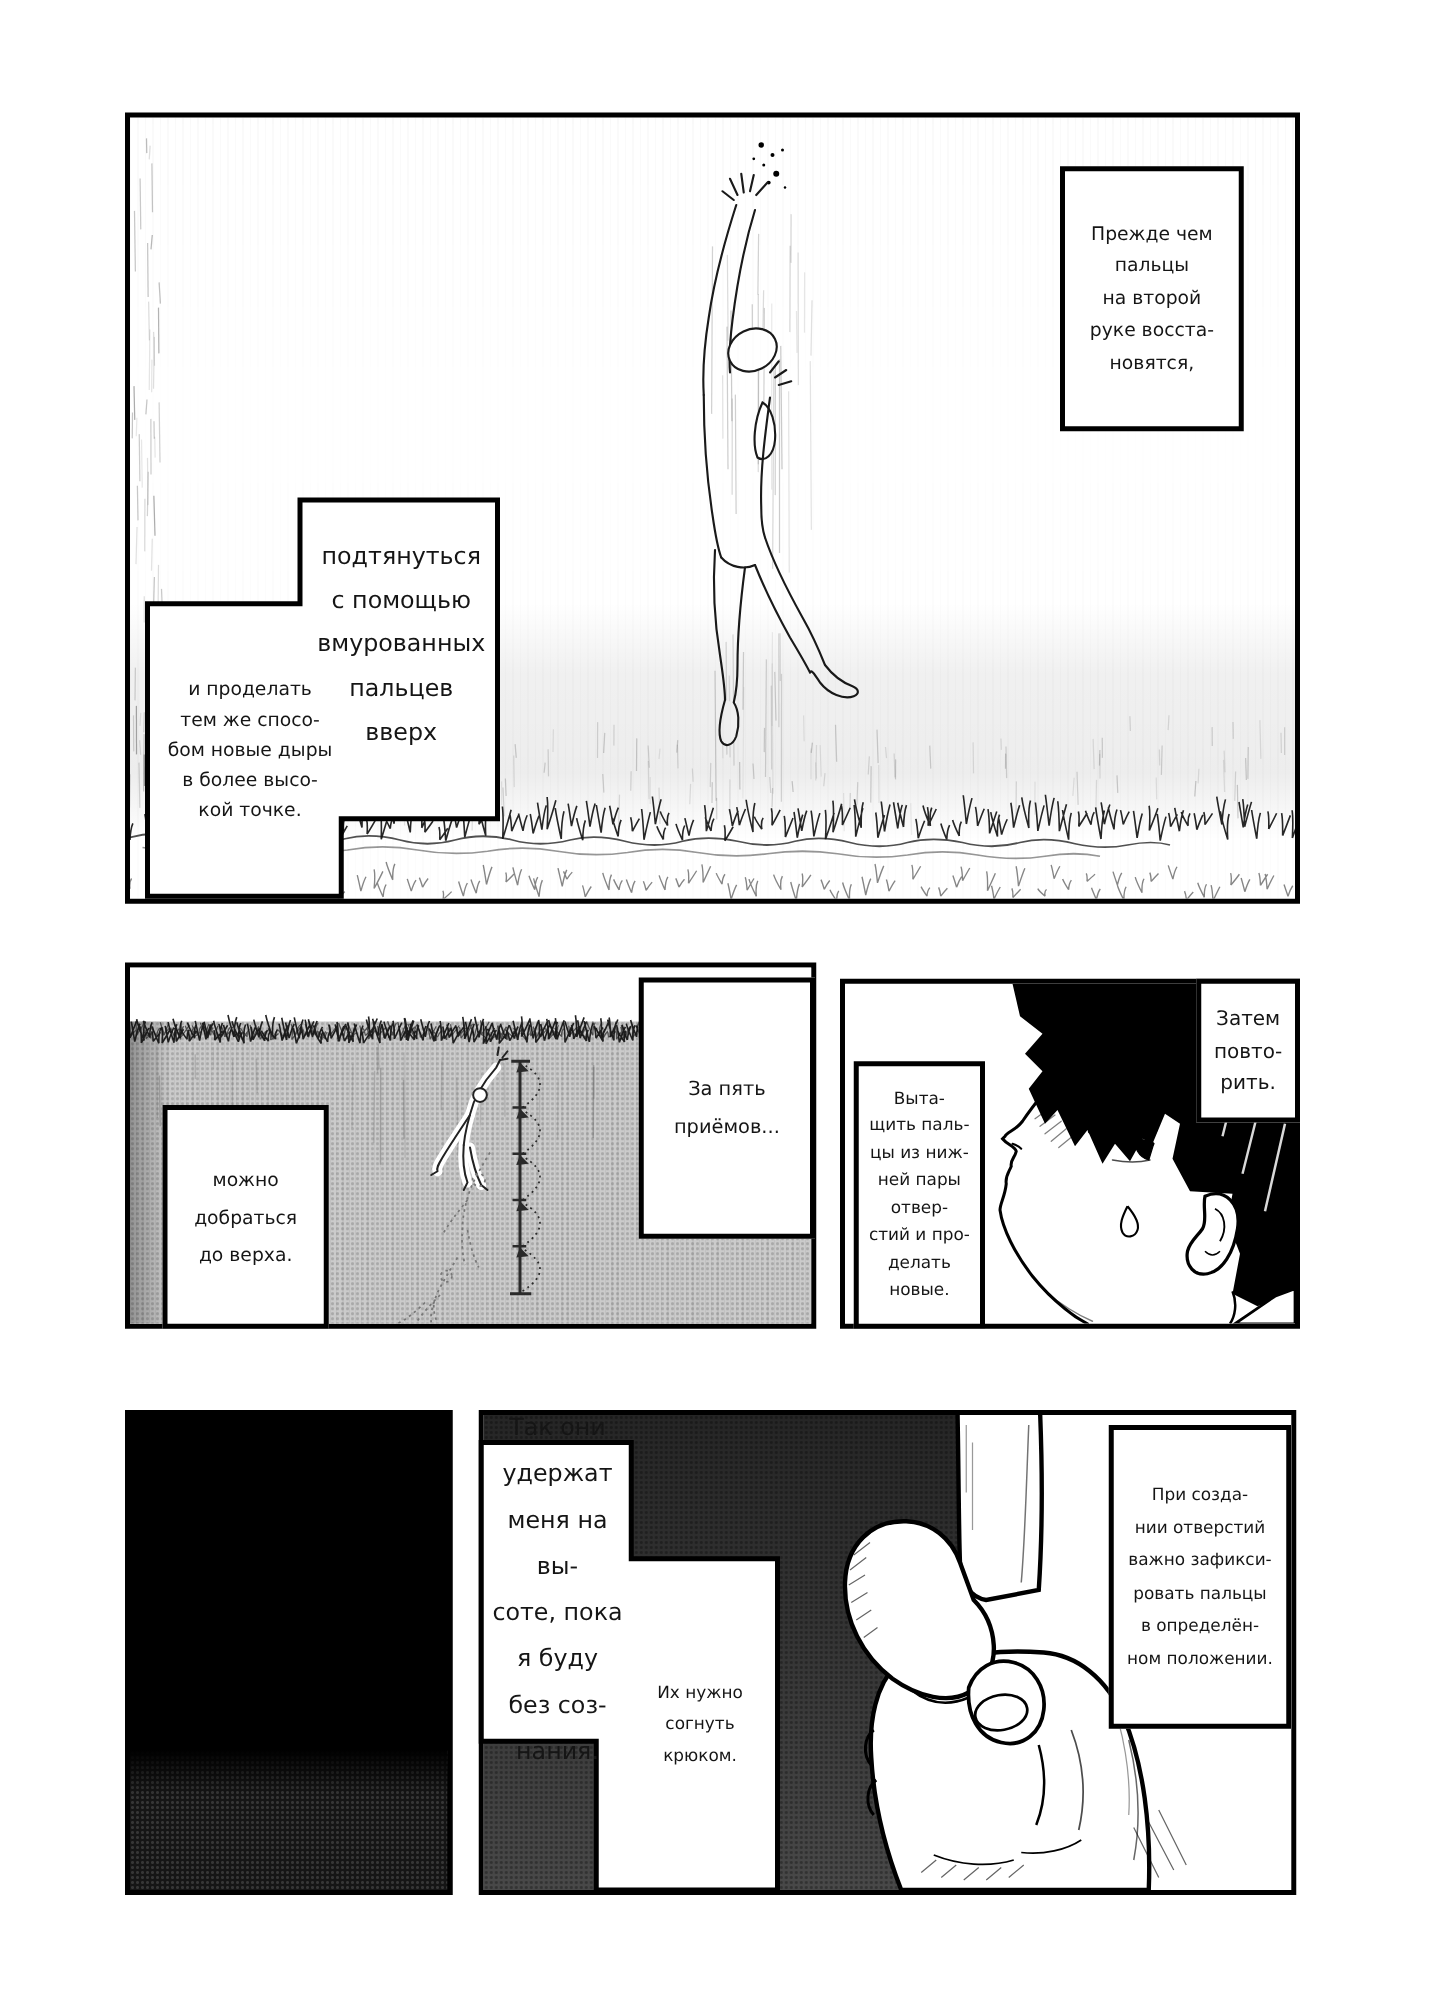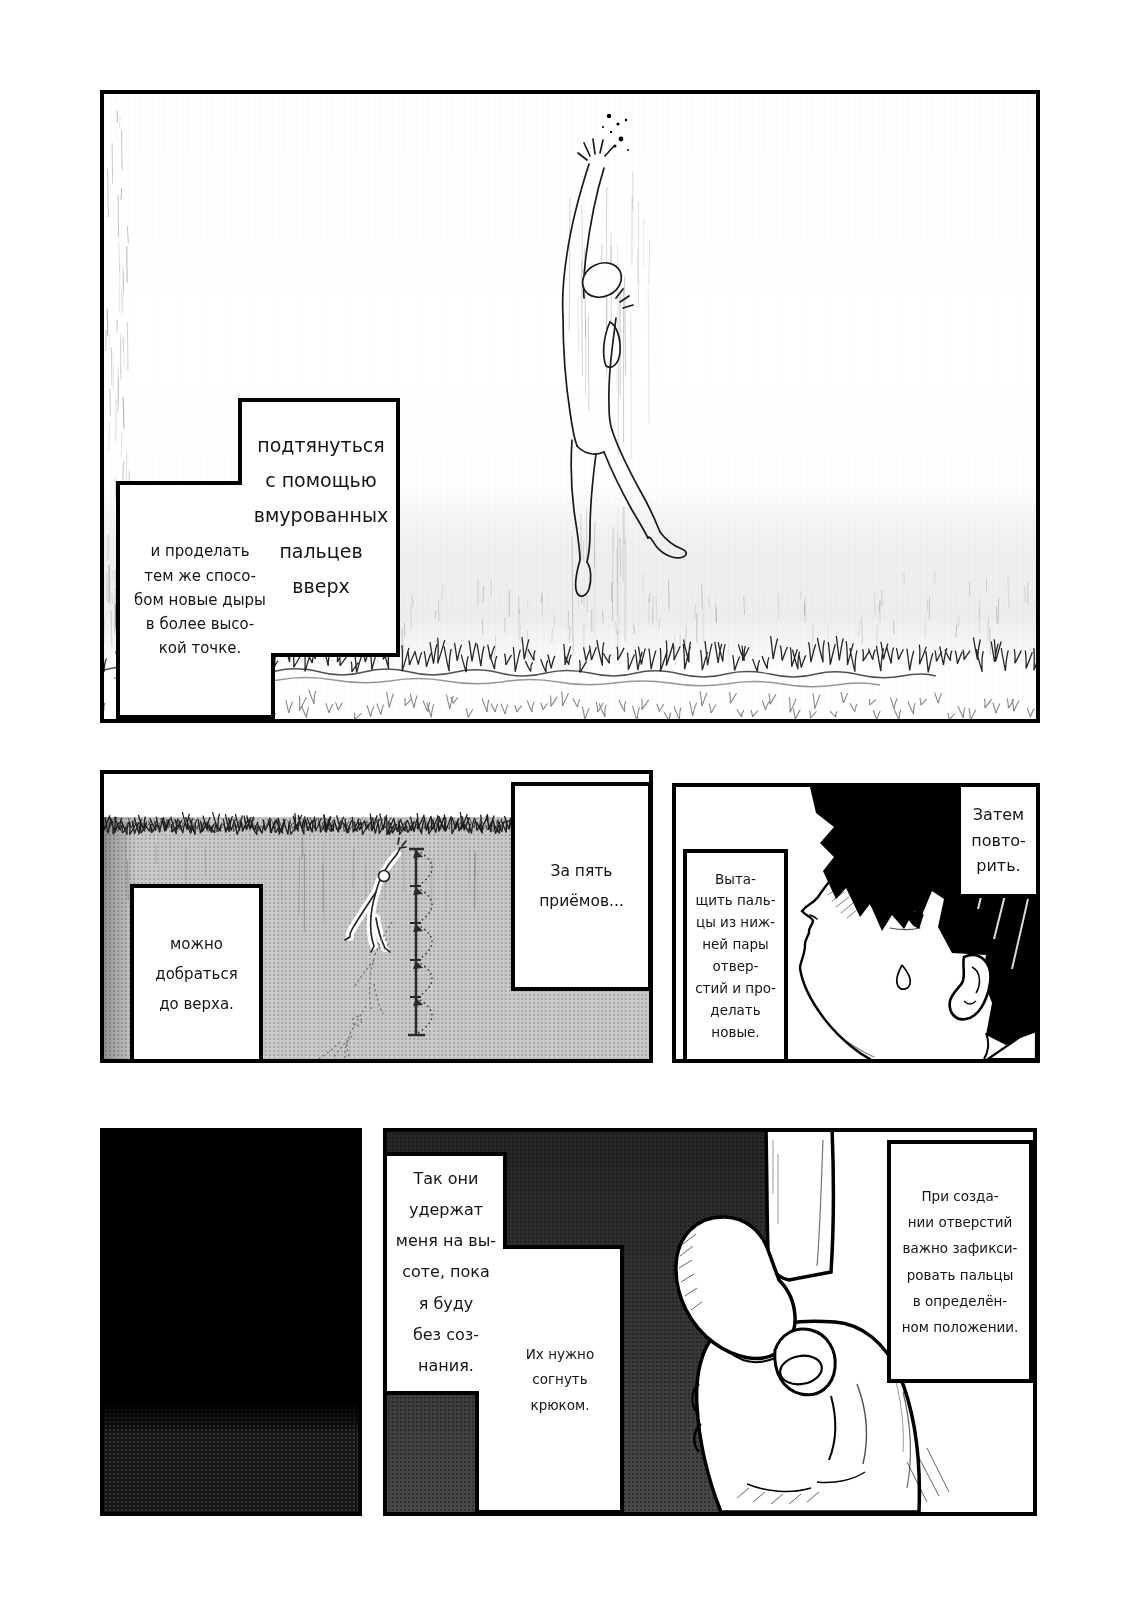--- a/index.html
+++ b/index.html
@@ -325,20 +325,27 @@
       </g>
       <g id="gTopGrass">
           <path d="M0.0,577.9 q-3.7,-10.2 -4.7,-14.6 M0.0,577.9 q0.3,-8.8 2.3,-13.2 M13.4,572.5 q-0.5,-10.7 -1.5,-15.3 M13.4,572.5 q3.5,-9.2 5.5,-13.7 M21.7,572.6 q-1.2,-14.7 -2.2,-21.0 M21.7,572.6 q2.8,-12.6 4.8,-18.9 M30.3,568.4 q-0.8,-11.2 -1.8,-16.0 M30.3,568.4 q3.2,-9.6 5.2,-14.4 M37.5,565.8 q-2.2,-14.7 -3.2,-20.9 M37.5,565.8 q1.8,-12.6 3.8,-18.8 M47.2,576.3 q-1.9,-8.4 -2.9,-12.0 M47.2,576.3 q2.1,-7.2 4.1,-10.8 M55.4,574.6 q-1.5,-14.2 -2.5,-20.3 M55.4,574.6 q2.5,-12.2 4.5,-18.3 M63.4,577.7 q-3.0,-11.2 -4.0,-16.0 M63.4,577.7 q1.0,-9.6 3.0,-14.4 M70.9,569.7 q-3.2,-8.7 -4.2,-12.4 M70.9,569.7 q0.8,-7.5 2.8,-11.2 M76.1,569.1 q-1.7,-17.5 -2.7,-25.0 M76.1,569.1 q2.3,-15.0 4.3,-22.5 M86.4,577.3 q-3.4,-7.7 -4.4,-10.9 M86.4,577.3 q0.6,-6.6 2.6,-9.8 M93.2,572.1 q-3.8,-11.7 -4.8,-16.7 M93.2,572.1 q0.2,-10.0 2.2,-15.1 M103.9,565.8 q-2.9,-11.1 -3.9,-15.8 M103.9,565.8 q1.1,-9.5 3.1,-14.3 M110.2,577.9 q-4.0,-12.8 -5.0,-18.2 M110.2,577.9 q-0.0,-10.9 2.0,-16.4 M116.4,569.0 q-2.5,-11.1 -3.5,-15.8 M116.4,569.0 q1.5,-9.5 3.5,-14.2 M124.0,572.4 q-3.6,-13.9 -4.6,-19.8 M124.0,572.4 q0.4,-11.9 2.4,-17.8 M136.3,571.4 q-1.2,-16.7 -2.2,-23.8 M136.3,571.4 q2.8,-14.3 4.8,-21.4 M142.4,572.2 q-0.9,-12.7 -1.9,-18.1 M142.4,572.2 q3.1,-10.8 5.1,-16.3 M152.7,570.6 q-3.5,-14.9 -4.5,-21.3 M152.7,570.6 q0.5,-12.8 2.5,-19.2 M158.3,569.9 q-2.7,-10.7 -3.7,-15.3 M158.3,569.9 q1.3,-9.2 3.3,-13.8 M167.9,577.3 q-0.1,-8.2 -1.1,-11.8 M167.9,577.3 q3.9,-7.1 5.9,-10.6 M170.8,570.7 q-4.5,-8.7 -5.5,-12.5 M170.8,570.7 q-0.5,-7.5 1.5,-11.2 M185.6,568.1 q-4.1,-14.1 -5.1,-20.1 M185.6,568.1 q-0.1,-12.1 1.9,-18.1 M189.7,573.3 q0.5,-8.5 -0.5,-12.2 M189.7,573.3 q4.5,-7.3 6.5,-11.0 M201.0,577.5 q0.4,-16.9 -0.6,-24.2 M201.0,577.5 q4.4,-14.5 6.4,-21.7 M208.2,568.9 q-3.5,-7.1 -4.5,-10.2 M208.2,568.9 q0.5,-6.1 2.5,-9.2 M211.3,565.0 q-3.6,-13.9 -4.6,-19.9 M211.3,565.0 q0.4,-11.9 2.4,-17.9 M224.2,571.9 q-3.6,-14.7 -4.6,-21.0 M224.2,571.9 q0.4,-12.6 2.4,-18.9 M233.4,568.3 q0.4,-11.2 -0.6,-16.0 M233.4,568.3 q4.4,-9.6 6.4,-14.4 M235.9,571.8 q0.5,-7.0 -0.5,-10.0 M235.9,571.8 q4.5,-6.0 6.5,-9.0 M247.8,577.9 q0.4,-7.2 -0.6,-10.3 M247.8,577.9 q4.4,-6.2 6.4,-9.3 M252.6,578.6 q-0.9,-13.3 -1.9,-19.0 M252.6,578.6 q3.1,-11.4 5.1,-17.1 M261.3,568.1 q-1.6,-9.3 -2.6,-13.3 M261.3,568.1 q2.4,-8.0 4.4,-12.0 M267.8,575.8 q-0.7,-14.8 -1.7,-21.2 M267.8,575.8 q3.3,-12.7 5.3,-19.1 M279.2,565.5 q0.5,-8.2 -0.5,-11.8 M279.2,565.5 q4.5,-7.1 6.5,-10.6 M284.6,574.6 q-4.8,-17.0 -5.8,-24.3 M284.6,574.6 q-0.8,-14.6 1.2,-21.9 M298.2,577.1 q0.7,-18.1 -0.3,-25.9 M298.2,577.1 q4.7,-15.5 6.7,-23.3 M305.4,570.9 q-0.6,-9.8 -1.6,-14.0 M305.4,570.9 q3.4,-8.4 5.4,-12.6 M314.4,570.6 q-2.6,-9.6 -3.6,-13.8 M314.4,570.6 q1.4,-8.3 3.4,-12.4 M322.5,572.8 q-1.3,-10.9 -2.3,-15.6 M322.5,572.8 q2.7,-9.4 4.7,-14.1 M329.5,569.7 q-2.5,-15.1 -3.5,-21.6 M329.5,569.7 q1.5,-13.0 3.5,-19.4 M333.7,569.4 q1.0,-18.0 -0.0,-25.8 M333.7,569.4 q5.0,-15.5 7.0,-23.2 M345.0,577.2 q-3.8,-17.3 -4.8,-24.7 M345.0,577.2 q0.2,-14.8 2.2,-22.2 M353.2,566.9 q-1.7,-12.6 -2.7,-18.0 M353.2,566.9 q2.3,-10.8 4.3,-16.2 M362.2,578.2 q-3.9,-12.4 -4.9,-17.7 M362.2,578.2 q0.1,-10.6 2.1,-15.9 M368.0,567.3 q-1.9,-14.4 -2.9,-20.6 M368.0,567.3 q2.1,-12.4 4.1,-18.5 M376.9,572.1 q-2.8,-15.5 -3.8,-22.1 M376.9,572.1 q1.2,-13.3 3.2,-19.9 M386.4,565.4 q-1.7,-10.3 -2.7,-14.8 M386.4,565.4 q2.3,-8.9 4.3,-13.3 M390.5,575.1 q-3.6,-10.3 -4.6,-14.7 M390.5,575.1 q0.4,-8.8 2.4,-13.2 M401.9,571.0 q-0.4,-7.8 -1.4,-11.2 M401.9,571.0 q3.6,-6.7 5.6,-10.1 M411.2,577.8 q-0.9,-17.2 -1.9,-24.6 M411.2,577.8 q3.1,-14.7 5.1,-22.1 M420.3,565.4 q-1.4,-15.5 -2.4,-22.2 M420.3,565.4 q2.6,-13.3 4.6,-20.0 M426.7,577.6 q-4.2,-7.4 -5.2,-10.6 M426.7,577.6 q-0.2,-6.4 1.8,-9.5 M430.1,566.5 q-4.9,-8.0 -5.9,-11.4 M430.1,566.5 q-0.9,-6.8 1.1,-10.2 M442.0,578.2 q-4.2,-9.2 -5.2,-13.1 M442.0,578.2 q-0.2,-7.8 1.8,-11.8 M447.2,574.4 q-2.3,-9.7 -3.3,-13.9 M447.2,574.4 q1.7,-8.3 3.7,-12.5 M461.1,570.9 q-0.4,-14.5 -1.4,-20.8 M461.1,570.9 q3.6,-12.5 5.6,-18.7 M464.8,570.8 q-3.6,-7.7 -4.6,-11.0 M464.8,570.8 q0.4,-6.6 2.4,-9.9 M475.9,578.6 q0.6,-8.7 -0.4,-12.4 M475.9,578.6 q4.6,-7.5 6.6,-11.2 M481.9,566.7 q-1.4,-9.4 -2.4,-13.4 M481.9,566.7 q2.6,-8.0 4.6,-12.0 M487.5,566.1 q-1.1,-10.1 -2.1,-14.4 M487.5,566.1 q2.9,-8.6 4.9,-12.9 M498.4,571.7 q-4.5,-18.1 -5.5,-25.9 M498.4,571.7 q-0.5,-15.5 1.5,-23.3 M505.5,569.4 q-5.0,-7.0 -6.0,-10.1 M505.5,569.4 q-1.0,-6.0 1.0,-9.1 M513.6,566.3 q0.5,-9.6 -0.5,-13.7 M513.6,566.3 q4.5,-8.2 6.5,-12.4 M524.3,575.7 q0.1,-11.9 -0.9,-17.0 M524.3,575.7 q4.1,-10.2 6.1,-15.3 M533.8,576.2 q-1.6,-14.4 -2.6,-20.6 M533.8,576.2 q2.4,-12.4 4.4,-18.5 M537.4,570.7 q-2.0,-12.6 -3.0,-18.0 M537.4,570.7 q2.0,-10.8 4.0,-16.2 M547.1,575.1 q-1.2,-14.4 -2.2,-20.6 M547.1,575.1 q2.8,-12.4 4.8,-18.6 M556.4,577.4 q0.9,-16.5 -0.1,-23.5 M556.4,577.4 q4.9,-14.1 6.9,-21.2 M562.4,571.8 q0.9,-17.7 -0.1,-25.3 M562.4,571.8 q4.9,-15.2 6.9,-22.8 M569.9,566.1 q0.3,-10.8 -0.7,-15.5 M569.9,566.1 q4.3,-9.3 6.3,-13.9 M580.6,575.3 q-0.3,-17.7 -1.3,-25.3 M580.6,575.3 q3.7,-15.2 5.7,-22.8 M585.0,568.3 q-4.4,-15.9 -5.4,-22.8 M585.0,568.3 q-0.4,-13.7 1.6,-20.5 M598.3,576.2 q-0.7,-14.1 -1.7,-20.2 M598.3,576.2 q3.3,-12.1 5.3,-18.1 M603.6,571.2 q-1.6,-16.8 -2.6,-24.0 M603.6,571.2 q2.4,-14.4 4.4,-21.6 M614.2,568.8 q-2.4,-14.7 -3.4,-21.0 M614.2,568.8 q1.6,-12.6 3.6,-18.9 M618.8,567.6 q-3.6,-13.6 -4.6,-19.4 M618.8,567.6 q0.4,-11.7 2.4,-17.5 M630.6,576.5 q-0.9,-10.8 -1.9,-15.4 M630.6,576.5 q3.1,-9.2 5.1,-13.9 M638.5,566.6 q0.5,-10.4 -0.5,-14.9 M638.5,566.6 q4.5,-9.0 6.5,-13.4 M640.3,566.8 q-4.9,-11.4 -5.9,-16.4 M640.3,566.8 q-0.9,-9.8 1.1,-14.7 M653.4,577.6 q-3.7,-8.9 -4.7,-12.8 M653.4,577.6 q0.3,-7.7 2.3,-11.5 M663.4,574.8 q-4.3,-9.0 -5.3,-12.8 M663.4,574.8 q-0.3,-7.7 1.7,-11.5 M669.1,565.2 q-1.5,-16.1 -2.5,-23.0 M669.1,565.2 q2.5,-13.8 4.5,-20.7 M678.1,566.8 q-0.7,-10.7 -1.7,-15.3 M678.1,566.8 q3.3,-9.2 5.3,-13.8 M687.7,572.7 q-0.3,-13.6 -1.3,-19.4 M687.7,572.7 q3.7,-11.6 5.7,-17.5 M694.0,575.3 q-4.4,-13.7 -5.4,-19.6 M694.0,575.3 q-0.4,-11.7 1.6,-17.6 M697.3,573.6 q-1.5,-9.5 -2.5,-13.6 M697.3,573.6 q2.5,-8.2 4.5,-12.2 M706.9,568.1 q-1.2,-13.9 -2.2,-19.9 M706.9,568.1 q2.8,-12.0 4.8,-17.9 M719.1,568.4 q-4.7,-17.1 -5.7,-24.5 M719.1,568.4 q-0.7,-14.7 1.3,-22.0 M726.3,570.7 q-1.0,-15.9 -2.0,-22.7 M726.3,570.7 q3.0,-13.6 5.0,-20.4 M735.3,566.5 q-2.0,-17.3 -3.0,-24.7 M735.3,566.5 q2.0,-14.8 4.0,-22.2 M743.5,570.9 q-0.3,-16.7 -1.3,-23.9 M743.5,570.9 q3.7,-14.3 5.7,-21.5 M750.9,577.7 q-3.9,-16.6 -4.9,-23.7 M750.9,577.7 q0.1,-14.2 2.1,-21.4 M759.0,567.2 q0.7,-8.4 -0.3,-12.0 M759.0,567.2 q4.7,-7.2 6.7,-10.8 M768.8,565.8 q-3.4,-7.9 -4.4,-11.2 M768.8,565.8 q0.6,-6.7 2.6,-10.1 M776.8,577.2 q-3.3,-17.7 -4.3,-25.3 M776.8,577.2 q0.7,-15.2 2.7,-22.8 M779.5,565.4 q-1.6,-12.3 -2.6,-17.5 M779.5,565.4 q2.4,-10.5 4.4,-15.8 M787.2,569.5 q-3.6,-12.4 -4.6,-17.7 M787.2,569.5 q0.4,-10.6 2.4,-15.9 M794.6,565.6 q-1.2,-8.0 -2.2,-11.5 M794.6,565.6 q2.8,-6.9 4.8,-10.3 M805.7,576.3 q-1.9,-15.2 -2.9,-21.6 M805.7,576.3 q2.1,-13.0 4.1,-19.5 M815.5,570.4 q0.8,-13.9 -0.2,-19.8 M815.5,570.4 q4.8,-11.9 6.8,-17.8 M824.2,578.5 q-1.4,-15.0 -2.4,-21.4 M824.2,578.5 q2.6,-12.8 4.6,-19.2 M832.5,567.4 q-0.6,-7.7 -1.6,-11.0 M832.5,567.4 q3.4,-6.6 5.4,-9.9 M839.5,571.0 q-2.7,-13.1 -3.7,-18.7 M839.5,571.0 q1.3,-11.2 3.3,-16.8 M846.5,566.7 q-4.5,-7.7 -5.5,-11.1 M846.5,566.7 q-0.5,-6.6 1.5,-10.0 M853.5,569.8 q-1.2,-9.2 -2.2,-13.2 M853.5,569.8 q2.8,-7.9 4.8,-11.9 M860.0,565.7 q0.0,-7.0 -1.0,-10.0 M860.0,565.7 q4.0,-6.0 6.0,-9.0 M873.5,565.6 q-3.1,-15.6 -4.1,-22.3 M873.5,565.6 q0.9,-13.4 2.9,-20.1 M878.2,577.7 q-4.9,-15.9 -5.9,-22.7 M878.2,577.7 q-0.9,-13.6 1.1,-20.5 M890.6,567.9 q-2.4,-14.2 -3.4,-20.3 M890.6,567.9 q1.6,-12.2 3.6,-18.3 M891.7,567.4 q-0.5,-15.5 -1.5,-22.1 M891.7,567.4 q3.5,-13.3 5.5,-19.9 M901.4,577.0 q-3.1,-16.1 -4.1,-23.0 M901.4,577.0 q0.9,-13.8 2.9,-20.7 M911.0,569.2 q0.3,-9.8 -0.7,-14.1 M911.0,569.2 q4.3,-8.4 6.3,-12.6 M922.1,574.5 q0.2,-12.6 -0.8,-18.0 M922.1,574.5 q4.2,-10.8 6.2,-16.2 M929.9,576.4 q0.8,-15.5 -0.2,-22.2 M929.9,576.4 q4.8,-13.3 6.8,-20.0" fill="none" stroke="#101010" stroke-width="1.3" opacity="0.9"></path>
         </g>
       <g id="gTopGrass2">
           <path d="M0.0,617.0 q-4.7,-6.4 -5.7,-9.1 M0.0,617.0 q-0.7,-5.5 1.3,-8.2 M20.7,616.4 q-2.2,-7.8 -3.2,-11.2 M20.7,616.4 q1.8,-6.7 3.8,-10.1 M28.3,614.1 q-0.7,-5.7 -1.7,-8.2 M28.3,614.1 q3.3,-4.9 5.3,-7.4 M36.4,615.8 q-0.0,-8.3 -1.0,-11.9 M36.4,615.8 q4.0,-7.1 6.0,-10.7 M50.6,610.5 q-0.6,-5.7 -1.6,-8.2 M50.6,610.5 q3.4,-4.9 5.4,-7.4 M64.5,619.0 q-3.6,-7.6 -4.6,-10.8 M64.5,619.0 q0.4,-6.5 2.4,-9.7 M73.1,623.3 q-3.8,-4.3 -4.8,-6.1 M73.1,623.3 q0.2,-3.7 2.2,-5.5 M87.6,621.8 q-2.7,-4.3 -3.7,-6.1 M87.6,621.8 q1.3,-3.7 3.3,-5.5 M102.5,618.4 q-1.3,-4.9 -2.3,-7.0 M102.5,618.4 q2.7,-4.2 4.7,-6.3 M114.9,614.8 q-4.9,-10.5 -5.9,-15.0 M114.9,614.8 q-0.9,-9.0 1.1,-13.5 M124.0,623.5 q-3.3,-10.8 -4.3,-15.5 M124.0,623.5 q0.7,-9.3 2.7,-13.9 M129.9,623.4 q-0.6,-10.8 -1.6,-15.5 M129.9,623.4 q3.4,-9.3 5.4,-13.9 M150.3,623.4 q-3.5,-7.2 -4.5,-10.3 M150.3,623.4 q0.5,-6.2 2.5,-9.3 M157.9,609.4 q-0.0,-10.9 -1.0,-15.5 M157.9,609.4 q4.0,-9.3 6.0,-14.0 M166.8,624.7 q-1.0,-4.2 -2.0,-6.0 M166.8,624.7 q3.0,-3.6 5.0,-5.4 M184.7,618.9 q-1.9,-9.0 -2.9,-12.8 M184.7,618.9 q2.1,-7.7 4.1,-11.5 M195.3,616.8 q1.0,-10.7 -0.0,-15.3 M195.3,616.8 q5.0,-9.2 7.0,-13.7 M202.5,623.6 q-3.6,-7.8 -4.6,-11.1 M202.5,623.6 q0.4,-6.6 2.4,-10.0 M210.2,609.9 q-4.3,-10.0 -5.3,-14.3 M210.2,609.9 q-0.3,-8.6 1.7,-12.8 M225.0,618.9 q-2.2,-6.8 -3.2,-9.8 M225.0,618.9 q1.8,-5.9 3.8,-8.8 M234.1,615.8 q-1.6,-5.4 -2.6,-7.7 M234.1,615.8 q2.4,-4.6 4.4,-7.0 M250.4,625.6 q0.9,-4.9 -0.1,-7.0 M250.4,625.6 q4.9,-4.2 6.9,-6.3 M266.7,622.9 q-2.8,-8.2 -3.8,-11.7 M266.7,622.9 q1.2,-7.0 3.2,-10.5 M277.0,620.6 q-3.2,-7.7 -4.2,-11.0 M277.0,620.6 q0.8,-6.6 2.8,-9.9 M285.2,613.6 q-1.6,-10.9 -2.6,-15.6 M285.2,613.6 q2.4,-9.4 4.4,-14.1 M300.8,611.6 q0.8,-5.3 -0.2,-7.6 M300.8,611.6 q4.8,-4.6 6.8,-6.8 M310.1,614.2 q-2.8,-10.0 -3.8,-14.3 M310.1,614.2 q1.2,-8.6 3.2,-12.8 M323.8,617.7 q-3.6,-7.8 -4.6,-11.1 M323.8,617.7 q0.4,-6.7 2.4,-10.0 M327.3,623.4 q-3.4,-10.3 -4.4,-14.7 M327.3,623.4 q0.6,-8.8 2.6,-13.3 M345.8,615.1 q-2.4,-10.2 -3.4,-14.6 M345.8,615.1 q1.6,-8.8 3.6,-13.2 M349.5,609.4 q-1.7,-4.4 -2.7,-6.3 M349.5,609.4 q2.3,-3.8 4.3,-5.7 M364.2,623.5 q-1.2,-6.4 -2.2,-9.2 M364.2,623.5 q2.8,-5.5 4.8,-8.3 M383.2,617.9 q-4.0,-9.5 -5.0,-13.6 M383.2,617.9 q0.0,-8.1 2.0,-12.2 M391.3,617.9 q-3.4,-5.9 -4.4,-8.4 M391.3,617.9 q0.6,-5.1 2.6,-7.6 M401.3,620.2 q-3.2,-7.4 -4.2,-10.6 M401.3,620.2 q0.8,-6.4 2.8,-9.5 M412.9,618.2 q-1.2,-5.0 -2.2,-7.2 M412.9,618.2 q2.8,-4.3 4.8,-6.5 M428.0,617.9 q-3.7,-8.1 -4.7,-11.6 M428.0,617.9 q0.3,-7.0 2.3,-10.4 M439.2,615.7 q-1.6,-4.9 -2.6,-7.0 M439.2,615.7 q2.4,-4.2 4.4,-6.3 M446.8,612.6 q0.5,-7.8 -0.5,-11.1 M446.8,612.6 q4.5,-6.7 6.5,-10.0 M458.5,611.9 q0.0,-10.1 -1.0,-14.4 M458.5,611.9 q4.0,-8.6 6.0,-12.9 M473.6,613.3 q-3.6,-6.2 -4.6,-8.8 M473.6,613.3 q0.4,-5.3 2.4,-7.9 M480.9,625.5 q-1.6,-9.0 -2.6,-12.9 M480.9,625.5 q2.4,-7.7 4.4,-11.6 M493.7,618.2 q-0.5,-7.3 -1.5,-10.4 M493.7,618.2 q3.5,-6.3 5.5,-9.4 M501.1,623.1 q-4.9,-9.7 -5.9,-13.8 M501.1,623.1 q-0.9,-8.3 1.1,-12.4 M520.8,617.8 q-4.9,-8.5 -5.9,-12.1 M520.8,617.8 q-0.9,-7.3 1.1,-10.9 M533.1,626.6 q-3.5,-10.5 -4.5,-15.0 M533.1,626.6 q0.5,-9.0 2.5,-13.5 M537.7,615.6 q1.0,-7.5 -0.0,-10.8 M537.7,615.6 q5.0,-6.5 7.0,-9.7 M555.4,617.5 q-1.6,-5.5 -2.6,-7.8 M555.4,617.5 q2.4,-4.7 4.4,-7.1 M565.5,626.9 q-4.5,-6.4 -5.5,-9.1 M565.5,626.9 q-0.5,-5.5 1.5,-8.2 M575.7,626.3 q-4.6,-10.0 -5.6,-14.3 M575.7,626.3 q-0.6,-8.6 1.4,-12.9 M588.6,622.0 q-2.0,-10.2 -3.0,-14.6 M588.6,622.0 q2.0,-8.8 4.0,-13.1 M598.0,612.3 q-1.0,-10.6 -2.0,-15.1 M598.0,612.3 q3.0,-9.1 5.0,-13.6 M607.2,619.0 q-1.1,-6.6 -2.1,-9.4 M607.2,619.0 q2.9,-5.7 4.9,-8.5 M626.3,609.5 q0.2,-8.1 -0.8,-11.6 M626.3,609.5 q4.2,-7.0 6.2,-10.5 M637.6,622.9 q-3.7,-5.3 -4.7,-7.6 M637.6,622.9 q0.3,-4.6 2.3,-6.8 M648.6,622.9 q-0.7,-4.9 -1.7,-7.0 M648.6,622.9 q3.3,-4.2 5.3,-6.3 M661.3,615.8 q-2.0,-6.6 -3.0,-9.4 M661.3,615.8 q2.0,-5.7 4.0,-8.5 M666.1,610.5 q-0.3,-7.9 -1.3,-11.2 M666.1,610.5 q3.7,-6.7 5.7,-10.1 M686.0,618.6 q0.3,-10.9 -0.7,-15.5 M686.0,618.6 q4.3,-9.3 6.3,-14.0 M691.2,625.3 q-1.0,-7.5 -2.0,-10.7 M691.2,625.3 q3.0,-6.4 5.0,-9.7 M706.3,624.1 q0.2,-5.2 -0.8,-7.4 M706.3,624.1 q4.2,-4.5 6.2,-6.7 M710.8,614.9 q-0.9,-11.1 -1.9,-15.9 M710.8,614.9 q3.1,-9.5 5.1,-14.3 M732.1,623.0 q-4.9,-4.2 -5.9,-6.1 M732.1,623.0 q-0.9,-3.6 1.1,-5.5 M739.3,609.0 q-1.4,-7.8 -2.4,-11.1 M739.3,609.0 q2.6,-6.7 4.6,-10.0 M750.9,617.8 q-3.8,-6.0 -4.8,-8.6 M750.9,617.8 q0.2,-5.1 2.2,-7.7 M765.6,611.1 q0.4,-4.5 -0.6,-6.4 M765.6,611.1 q4.4,-3.8 6.4,-5.8 M773.1,625.7 q-2.9,-6.7 -3.9,-9.5 M773.1,625.7 q1.1,-5.7 3.1,-8.6 M789.9,614.0 q-2.5,-7.5 -3.5,-10.7 M789.9,614.0 q1.5,-6.4 3.5,-9.7 M795.2,626.3 q-4.3,-8.5 -5.3,-12.1 M795.2,626.3 q-0.3,-7.3 1.7,-10.9 M809.6,620.2 q-4.4,-8.7 -5.4,-12.5 M809.6,620.2 q-0.4,-7.5 1.6,-11.2 M816.9,611.2 q-0.1,-5.0 -1.1,-7.1 M816.9,611.2 q3.9,-4.3 5.9,-6.4 M834.3,609.3 q-2.7,-7.7 -3.7,-11.0 M834.3,609.3 q1.3,-6.6 3.3,-9.9 M845.2,626.0 q-0.6,-5.0 -1.6,-7.1 M845.2,626.0 q3.4,-4.3 5.4,-6.4 M859.5,623.9 q-4.3,-8.2 -5.3,-11.7 M859.5,623.9 q-0.3,-7.0 1.7,-10.5 M866.4,626.7 q-0.5,-8.8 -1.5,-12.6 M866.4,626.7 q3.5,-7.5 5.5,-11.3 M880.7,614.1 q0.8,-6.8 -0.2,-9.6 M880.7,614.1 q4.8,-5.8 6.8,-8.7 M891.9,619.4 q-2.0,-7.7 -3.0,-11.0 M891.9,619.4 q2.0,-6.6 4.0,-9.9 M904.4,614.3 q-0.3,-6.9 -1.3,-9.9 M904.4,614.3 q3.7,-5.9 5.7,-8.9 M909.7,617.4 q-0.6,-8.6 -1.6,-12.3 M909.7,617.4 q3.4,-7.4 5.4,-11.0 M926.4,623.0 q-2.2,-6.6 -3.2,-9.4 M926.4,623.0 q1.8,-5.6 3.8,-8.4" fill="none" stroke="#222222" stroke-width="1.1" opacity="0.55"></path>
         </g>
     </svg>
   </div>
 
+  <div class="tbox" style="left:848px;top:133px;width:147px;height:212px;">
+    <div class="cap" style="font-size:15px;line-height:1.72;">Прежде чем
+пальцы
+на второй
+руке восста-
+новятся,</div>
+  </div>
 
   <svg class="stepsvg" style="left:114px;top:396px;" width="288" height="326" viewBox="0 0 288 326">
     <polygon points="126,4 284,4 284,259 159,259 159,321 4,321 4,87 126,87" fill="#ffffff" stroke="#000000" stroke-width="4"></polygon>
   </svg>
   <div class="freecap" style="left:250px;top:452px;width:142px;height:128px;">
     <div class="cap" style="font-size:19px;line-height:1.85;">подтянуться
 с помощью
 вмурованных
 пальцев вверх</div>
   </div>
@@ -537,21 +544,21 @@
         <path d="M350,366 L362,356 M366,370 L378,360 M384,372 L396,362 M402,372 L414,362 M420,370 L432,360"></path>
         <path d="M520,330 L540,370 M530,322 L552,364 M540,316 L562,360"></path>
       </g>
     </svg>
   </div>
 
   <svg class="stepsvg" style="left:381px;top:1150px;" width="245" height="366" viewBox="0 0 245 366">
     <polygon points="4,4 124,4 124,97 241,97 241,362 96,362 96,243 4,243" fill="#ffffff" stroke="#000000" stroke-width="4"></polygon>
   </svg>
   <div class="freecap" style="left:388px;top:1166px;width:116px;height:190px;">
-    <div class="cap" style="font-size:16px;line-height:1.95;margin-top:22px;">Так они
+    <div class="cap" style="font-size:19px;line-height:1.95;margin-top:22px;">Так они
 удержат
 меня на вы-
 соте, пока
 я буду
 без соз-
 нания.</div>
   </div>
   <div class="freecap" style="left:498px;top:1338px;width:124px;height:84px;">
     <div class="cap" style="font-size:13.5px;line-height:1.9;">Их нужно
 согнуть

